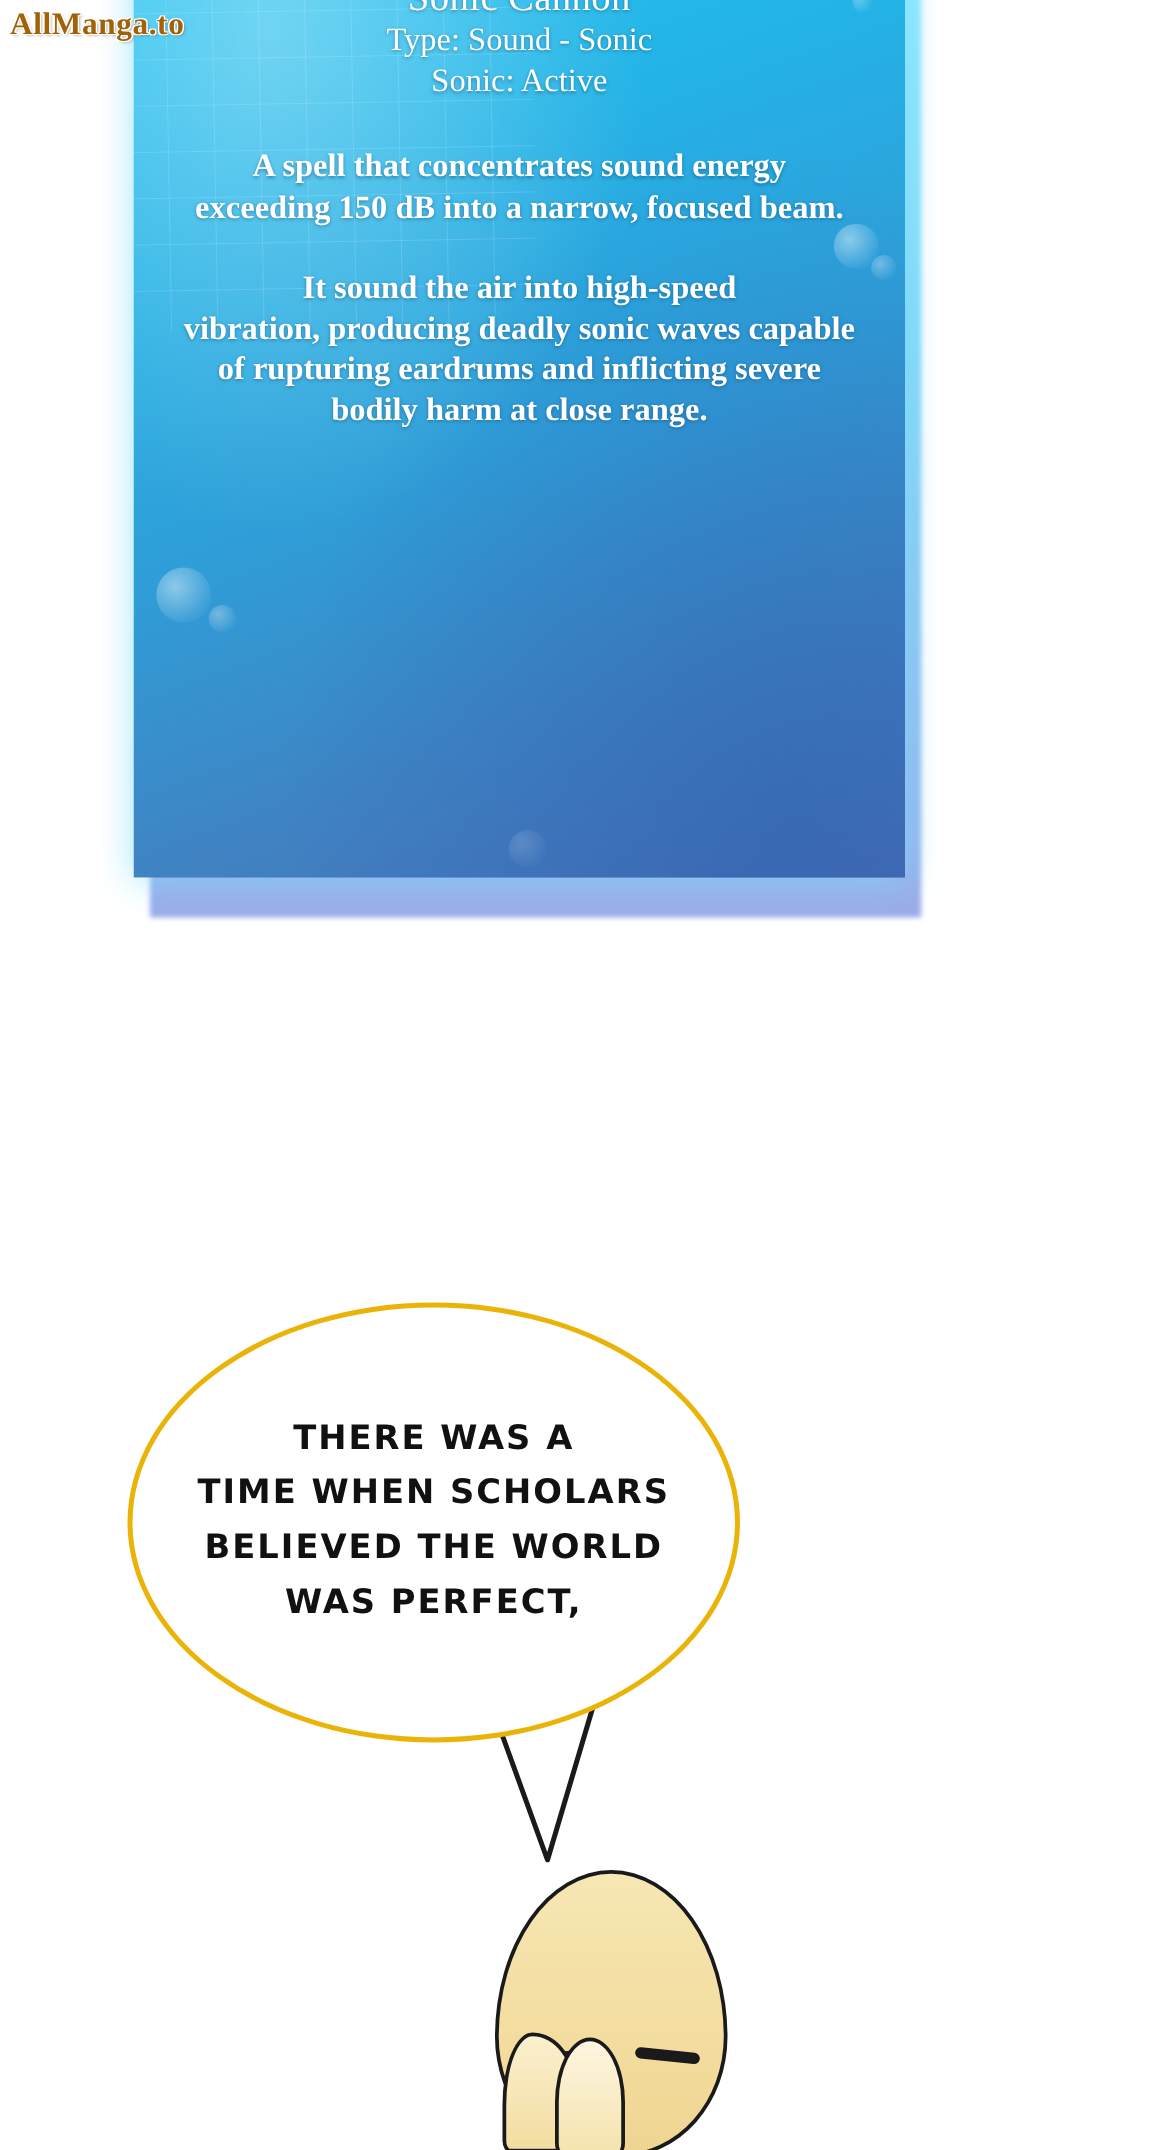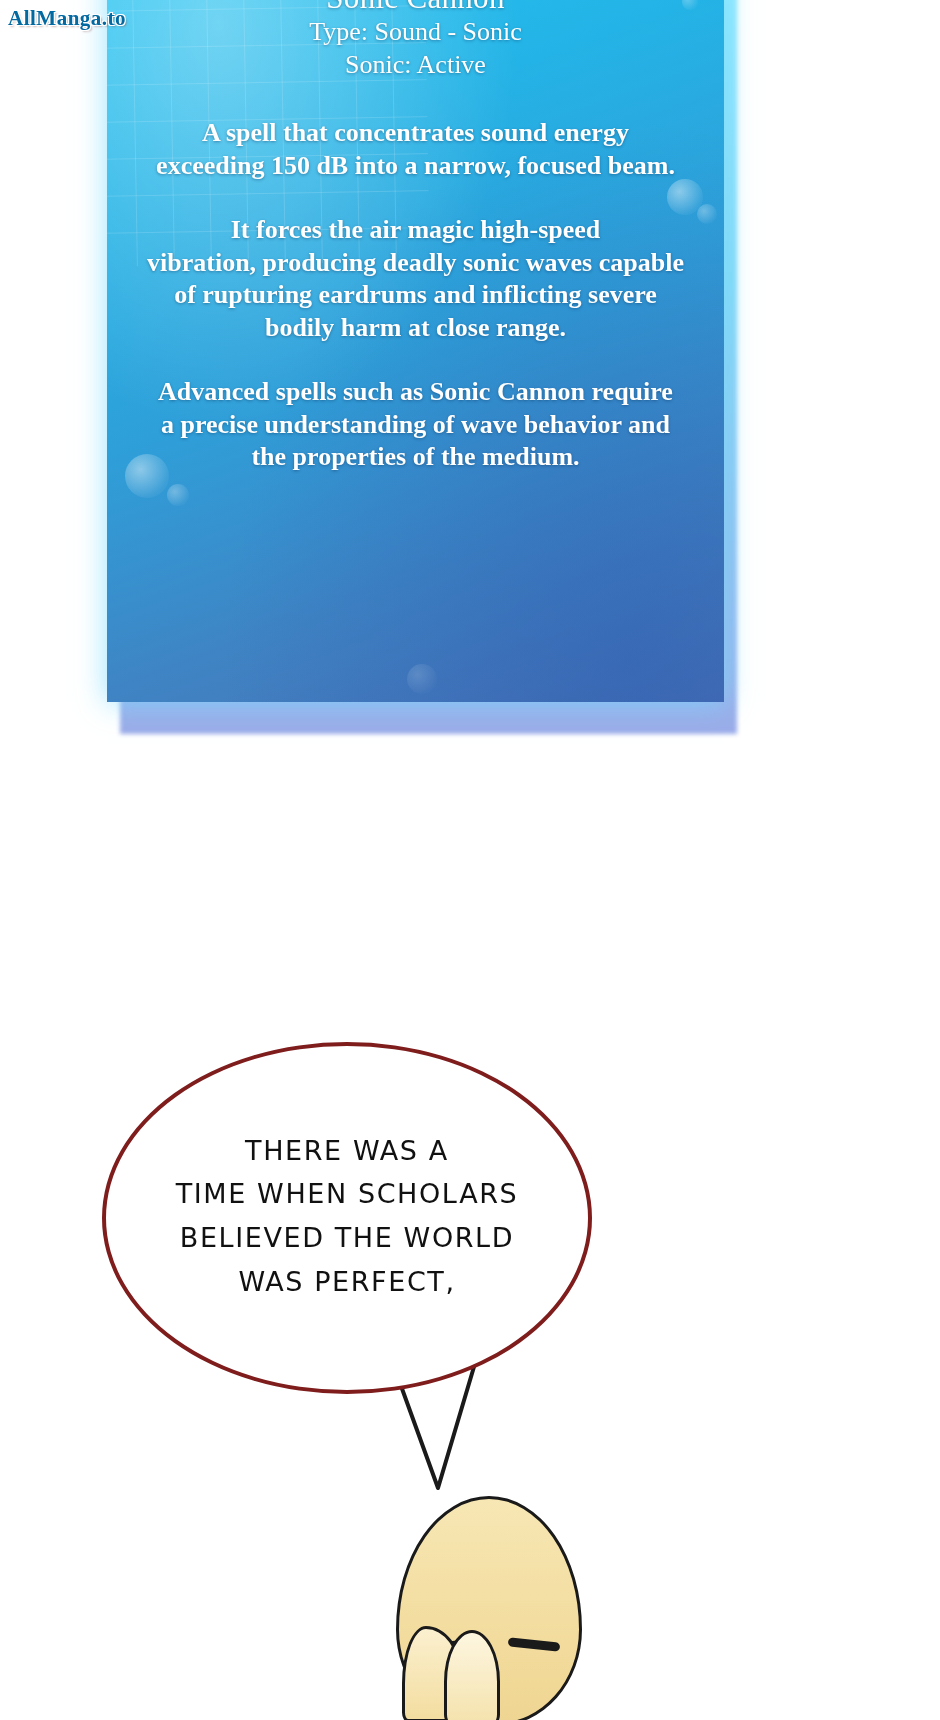--- a/index.html
+++ b/index.html
@@ -15,23 +15,23 @@
     font-family: "Liberation Serif", serif;
   }
 
   
   .watermark {
     position: absolute;
     left: 8px;
     top: 6px;
     font-family: "Liberation Serif", serif;
     font-weight: bold;
-    font-size: 21px;
+    font-size: 25px;
     letter-spacing: 0.5px;
-    color: #0369a1;
+    color: #a16207;
     text-shadow:
       1px 1px 0 #ffffff,
       -1px 1px 0 #ffffff,
       1px -1px 0 #ffffff,
       -1px -1px 0 #ffffff,
       2px 2px 2px rgba(120,60,60,0.35);
     z-index: 40;
     user-select: none;
   }
 
@@ -130,28 +130,29 @@
     top: 1020px;
     width: 940px;
     height: 560px;
   }
   .bubble {
     position: absolute;
     left: 102px;
     top: 22px;
     width: 490px;
     height: 352px;
-    border: 4px solid #7f1d1d;
+    border: 4px solid #eab308;
     border-radius: 50% / 50%;
     background: #ffffff;
     box-sizing: border-box;
     display: flex;
     align-items: center;
     justify-content: center;
     z-index: 3;
+    font-weight: bold;
   }
   .bubble-text {
     font-family: "DejaVu Sans", sans-serif;
     font-size: 27px;
     line-height: 1.62;
     letter-spacing: 1.6px;
     text-align: center;
     color: #111111;
     white-space: pre-line;
     transform: translateY(-2px);
@@ -232,27 +233,24 @@
     <div class="panel-content">
       <div class="panel-title">Sonic Cannon</div>
 
       <div class="panel-meta">
         <div>Type: Sound - Sonic</div>
         <div>Sonic: Active</div>
       </div>
 
       <div class="panel-para first" style="white-space: pre-line;">A spell that concentrates sound energy
 exceeding 150 dB into a narrow, focused beam.</div>
-      <div class="panel-para" style="white-space: pre-line;">It forces the air magic high-speed
+      <div class="panel-para" style="white-space: pre-line;">It sound the air into high-speed
 vibration, producing deadly sonic waves capable
 of rupturing eardrums and inflicting severe
 bodily harm at close range.</div>
-      <div class="panel-para" style="white-space: pre-line;">Advanced spells such as Sonic Cannon require
-a precise understanding of wave behavior and
-the properties of the medium.</div>
     </div>
   </div>
 </div>
 
 <div class="bubble-layer">
   <svg class="bubble-tail" viewBox="0 0 110 140">
     <polygon points="8,0 96,10 58,138" fill="#ffffff" stroke="#1a1a1a" stroke-width="4" stroke-linejoin="round"></polygon>
     <rect x="6" y="0" width="92" height="14" fill="#ffffff"></rect>
   </svg>
   <div class="bubble">

